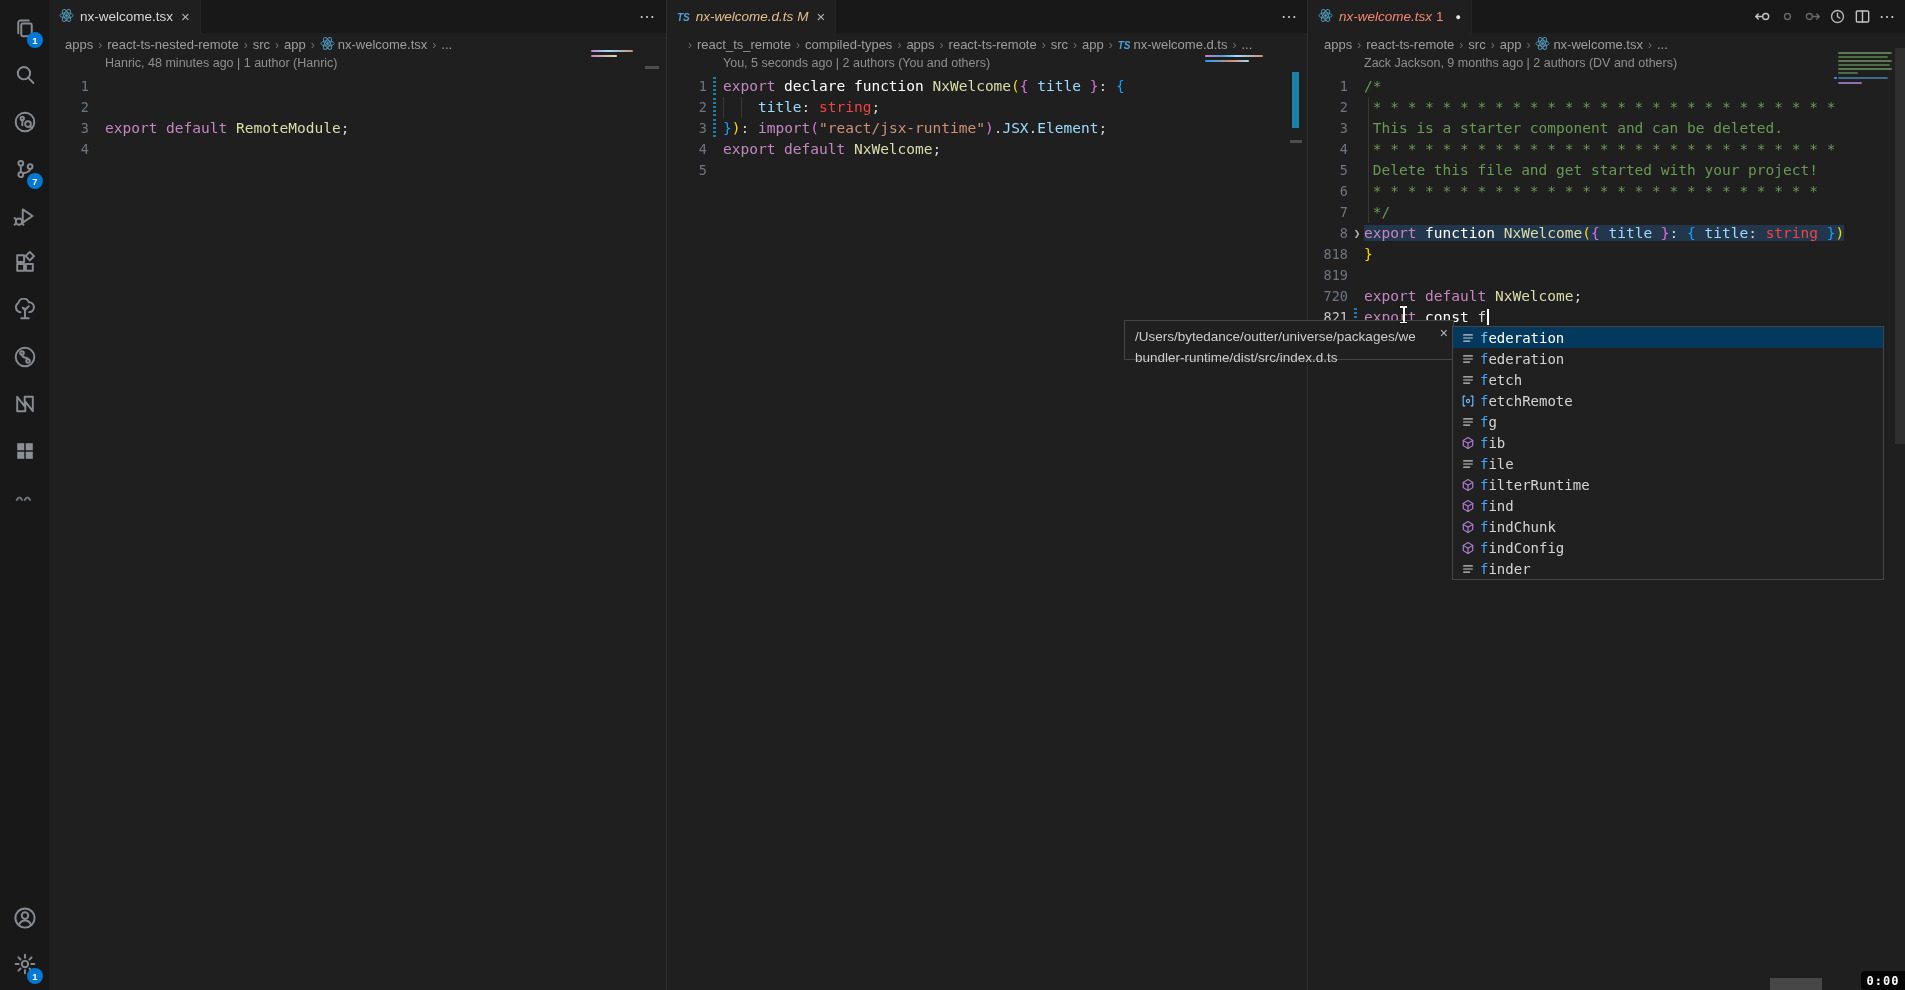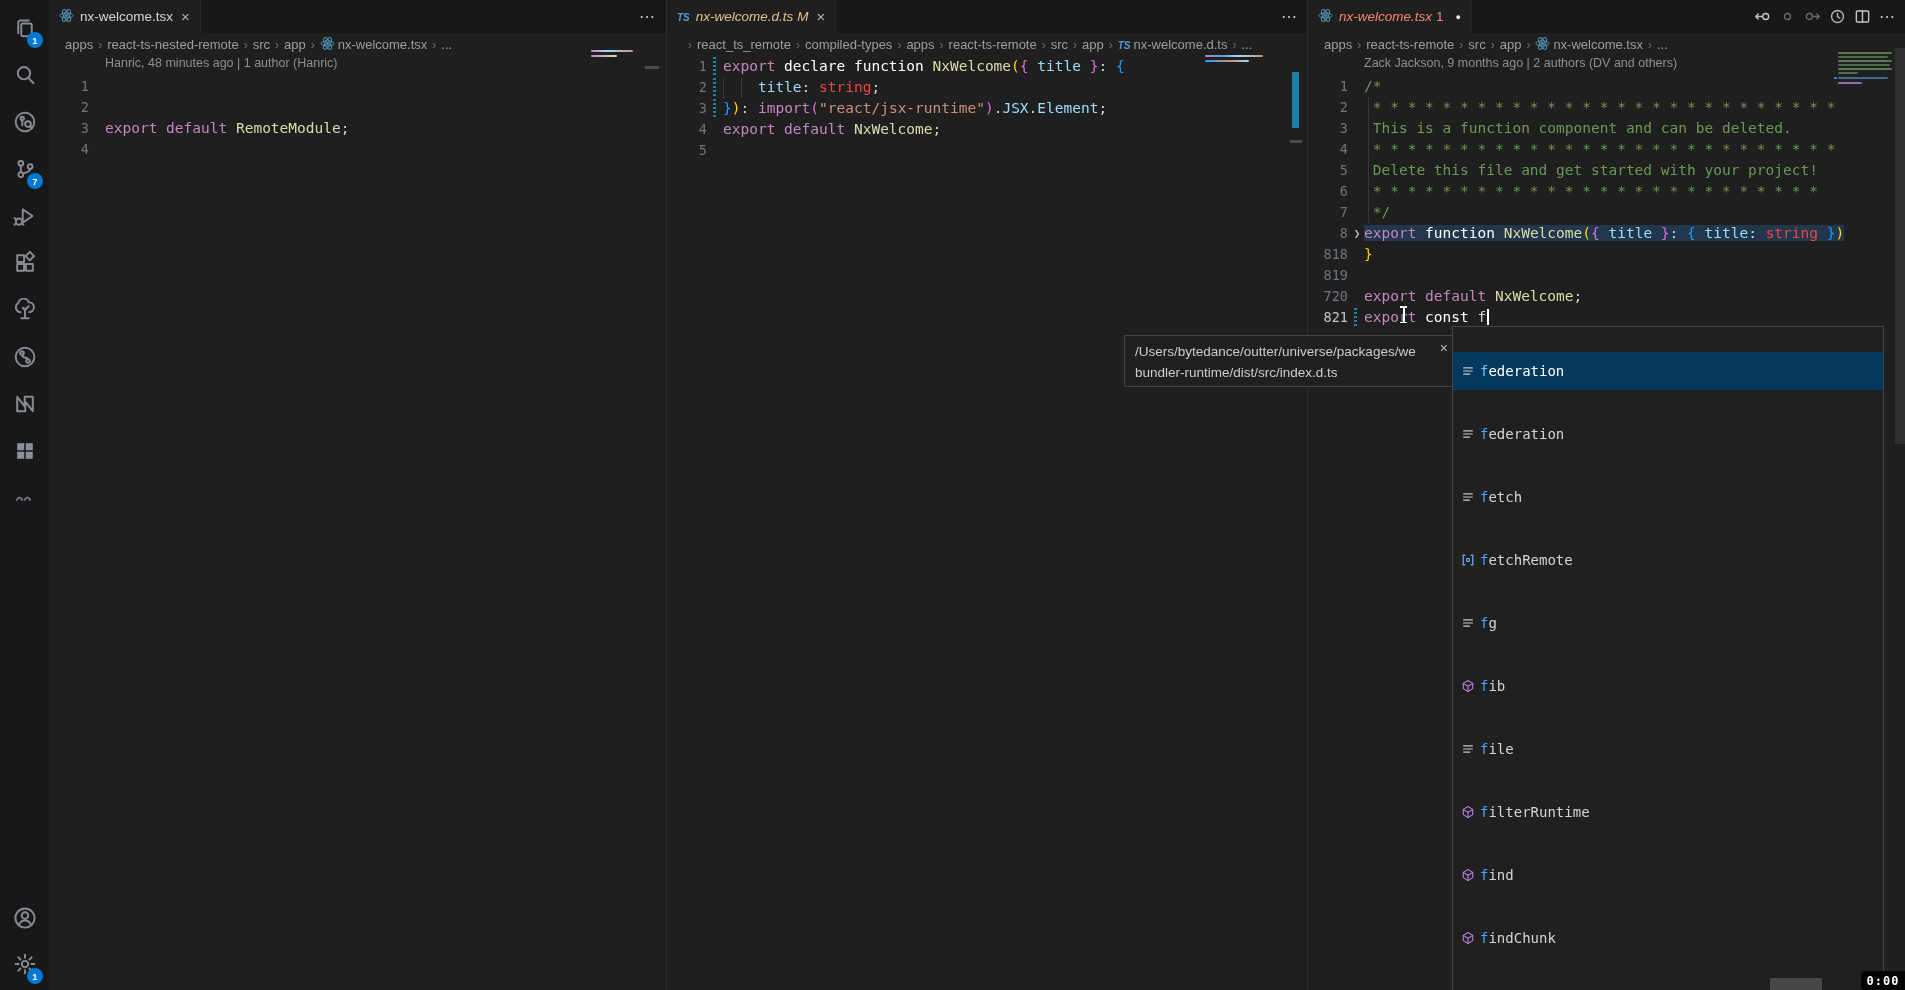--- a/index.html
+++ b/index.html
@@ -43,28 +43,28 @@
   .lfold{position:absolute;left:42px;top:0;width:14px;color:#b8b8b8;font-size:11px;text-align:center;cursor:pointer;}
   .lcode{position:absolute;left:56px;top:0;}
   .hlwrap{background:rgba(38,79,120,.5);margin-top:32px;}
   .iguide{position:absolute;top:0;width:1px;height:21px;background:#373737;}
   .caret{display:inline-block;width:2px;height:16px;background:#ffffff;vertical-align:-3px;margin-left:1px;}
   .tk-kw{color:#C586C0}.tk-kw2{color:#ffffff}.tk-fn{color:#DCDCAA}.tk-var{color:#9CDCFE}
   .tk-str{color:#CE9178}.tk-type{color:#ef4444}.tk-cmt{color:#6A9955}.tk-pun{color:#D4D4D4}
   .tk-b1{color:#FFD700}.tk-b2{color:#DA70D6}.tk-b3{color:#179FFF}.tk-plain{color:#d4d4d4}.tk-ws{color:#d4d4d4}
   
   #suggest{position:absolute;left:1452px;top:326px;width:432px;background:#202020;border:1px solid #454545;z-index:6;box-sizing:border-box;}
-  .srow{height:38px;display:flex;align-items:center;padding-left:5px;cursor:pointer;
-        font-family:"DejaVu Sans Mono",monospace;font-size:14px;color:#d4d4d4;margin-top:25px;}
+  .srow{height:21px;display:flex;align-items:center;padding-left:5px;cursor:pointer;
+        font-family:"DejaVu Sans Mono",monospace;font-size:14px;color:#d4d4d4;}
   .srow.sel{background:#04395e;color:#ffffff;}
   .sicon{width:19px;display:flex;justify-content:center;margin-right:3px;flex:none;}
   .smatch{color:#40a6ff;}
   .srow.sel .smatch{color:#6fc3ff;}
   
-  #tooltip{position:absolute;left:1124px;top:335px;width:330px;height:52px;background:#202020;border:1px solid #454545;
+  #tooltip{position:absolute;left:1124px;top:320px;width:330px;height:40px;background:#202020;border:1px solid #454545;
            box-sizing:border-box;z-index:5;font-size:13.5px;color:#cccccc;padding:5px 22px 5px 10px;}
   #tooltip .tline{line-height:21px;white-space:nowrap;overflow:hidden;}
   #tooltip .tclosebox{position:absolute;right:5px;top:4px;color:#bbb;cursor:pointer;font-size:14px;}
   
   .decor{position:absolute;}
   .mmrow{position:absolute;height:2px;border-radius:1px;}
   
   #timer{position:absolute;left:1861px;top:971px;width:44px;height:19px;background:#050505;border-radius:4px 0 0 4px;
          color:#fff;font:bold 12px "DejaVu Sans Mono",monospace;display:flex;align-items:center;justify-content:center;letter-spacing:1px;z-index:9;}
   #hscroll{position:absolute;left:1770px;top:978px;width:52px;height:12px;background:#474747;z-index:8;}
@@ -302,20 +302,21 @@
         <span class="crumb">
           <span><span style="color:#4d9fd6;font:bold italic 10px 'Liberation Sans',sans-serif;">TS</span></span>
           <span>nx-welcome.d.ts</span>
         </span>
         <span class="csep">›</span>
         <span class="crumb">
           <span>...</span>
         </span>
       </div>
       <div class="editor">
+        <div class="codelens">You, 5 seconds ago | 2 authors (You and others)</div>
         <div class="row"><div class="lnum">1</div><div class="lmod"></div><div class="lcode"><span class="tk-kw">export </span><span class="tk-kw2">declare function </span><span class="tk-fn">NxWelcome</span><span class="tk-b1">(</span><span class="tk-b2">{</span><span class="tk-var"> title </span><span class="tk-b2">}</span><span class="tk-pun">: </span><span class="tk-b3">{</span></div></div>
         <div class="row"><div class="lnum">2</div><div class="lmod"></div><div class="iguide" style="left: 56px;"></div><div class="iguide" style="left: 74px;"></div><div class="lcode"><span class="tk-ws">    </span><span class="tk-var">title</span><span class="tk-pun">: </span><span class="tk-type">string</span><span class="tk-pun">;</span></div></div>
         <div class="row"><div class="lnum">3</div><div class="lmod"></div><div class="lcode"><span class="tk-b3">}</span><span class="tk-b1">)</span><span class="tk-pun">: </span><span class="tk-kw">import</span><span class="tk-b2">(</span><span class="tk-str">"react/jsx-runtime"</span><span class="tk-b2">)</span><span class="tk-pun">.</span><span class="tk-var">JSX</span><span class="tk-pun">.</span><span class="tk-var">Element</span><span class="tk-pun">;</span></div></div>
         <div class="row"><div class="lnum">4</div><div class="lcode"><span class="tk-kw">export default </span><span class="tk-fn">NxWelcome</span><span class="tk-pun">;</span></div></div>
         <div class="row"><div class="lnum">5</div><div class="lcode">&nbsp;</div></div>
       </div>
     </div>
   <div class="group" id="g3" style="left:1307px;width:598px;">
       <div class="tabbar">
         <div class="tab error">
@@ -392,21 +393,21 @@
         </span>
         <span class="csep">›</span>
         <span class="crumb">
           <span>...</span>
         </span>
       </div>
       <div class="editor">
         <div class="codelens">Zack Jackson, 9 months ago | 2 authors (DV and others)</div>
         <div class="row"><div class="lnum">1</div><div class="lcode"><span class="tk-cmt">/*</span></div></div>
         <div class="row"><div class="lnum">2</div><div class="iguide" style="left: 60px;"></div><div class="lcode"><span class="tk-cmt"> * * * * * * * * * * * * * * * * * * * * * * * * * * *</span></div></div>
-        <div class="row"><div class="lnum">3</div><div class="iguide" style="left: 60px;"></div><div class="lcode"><span class="tk-cmt"> This is a function component and can be deleted.</span></div></div>
+        <div class="row"><div class="lnum">3</div><div class="iguide" style="left: 60px;"></div><div class="lcode"><span class="tk-cmt"> This is a starter component and can be deleted.</span></div></div>
         <div class="row"><div class="lnum">4</div><div class="iguide" style="left: 60px;"></div><div class="lcode"><span class="tk-cmt"> * * * * * * * * * * * * * * * * * * * * * * * * * * *</span></div></div>
         <div class="row"><div class="lnum">5</div><div class="iguide" style="left: 60px;"></div><div class="lcode"><span class="tk-cmt"> Delete this file and get started with your project!</span></div></div>
         <div class="row"><div class="lnum">6</div><div class="iguide" style="left: 60px;"></div><div class="lcode"><span class="tk-cmt"> * * * * * * * * * * * * * * * * * * * * * * * * * *</span></div></div>
         <div class="row"><div class="lnum">7</div><div class="iguide" style="left: 60px;"></div><div class="lcode"><span class="tk-cmt"> */</span></div></div>
         <div class="row"><div class="lnum">8</div><div class="lfold">❯</div><div class="lcode"><span class="hlwrap"><span class="tk-kw">export </span><span class="tk-kw2">function </span><span class="tk-fn">NxWelcome</span><span class="tk-b1">(</span><span class="tk-b2">{</span><span class="tk-var"> title </span><span class="tk-b2">}</span><span class="tk-pun">: </span><span class="tk-b3">{ </span><span class="tk-var">title</span><span class="tk-pun">: </span><span class="tk-type">string</span><span class="tk-b3"> }</span><span class="tk-b1">)</span></span></div></div>
         <div class="row"><div class="lnum">818</div><div class="lcode"><span class="tk-b1">}</span></div></div>
         <div class="row"><div class="lnum">819</div><div class="lcode">&nbsp;</div></div>
         <div class="row"><div class="lnum">720</div><div class="lcode"><span class="tk-kw">export default </span><span class="tk-fn">NxWelcome</span><span class="tk-pun">;</span></div></div>
         <div class="row active"><div class="lnum">821</div><div class="lmod"></div><div class="lcode"><span class="tk-kw">export </span><span class="tk-kw2">const </span><span class="tk-plain">f</span><span class="caret"></span></div></div>
       </div>

